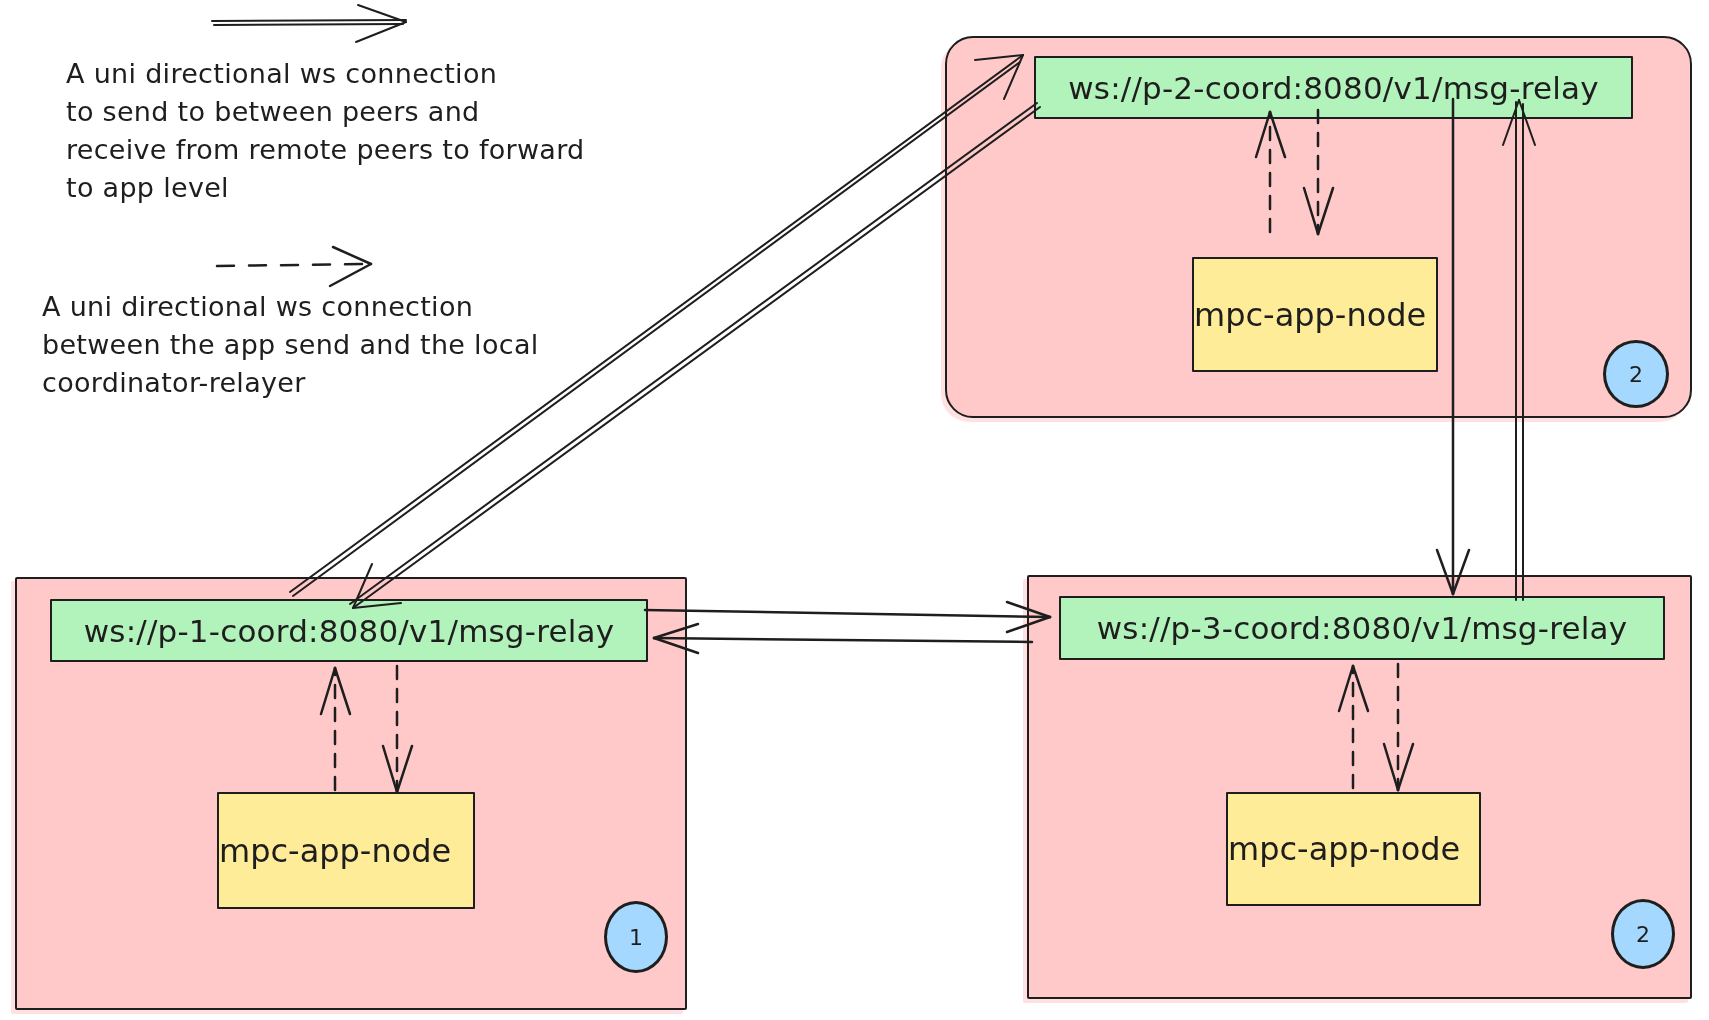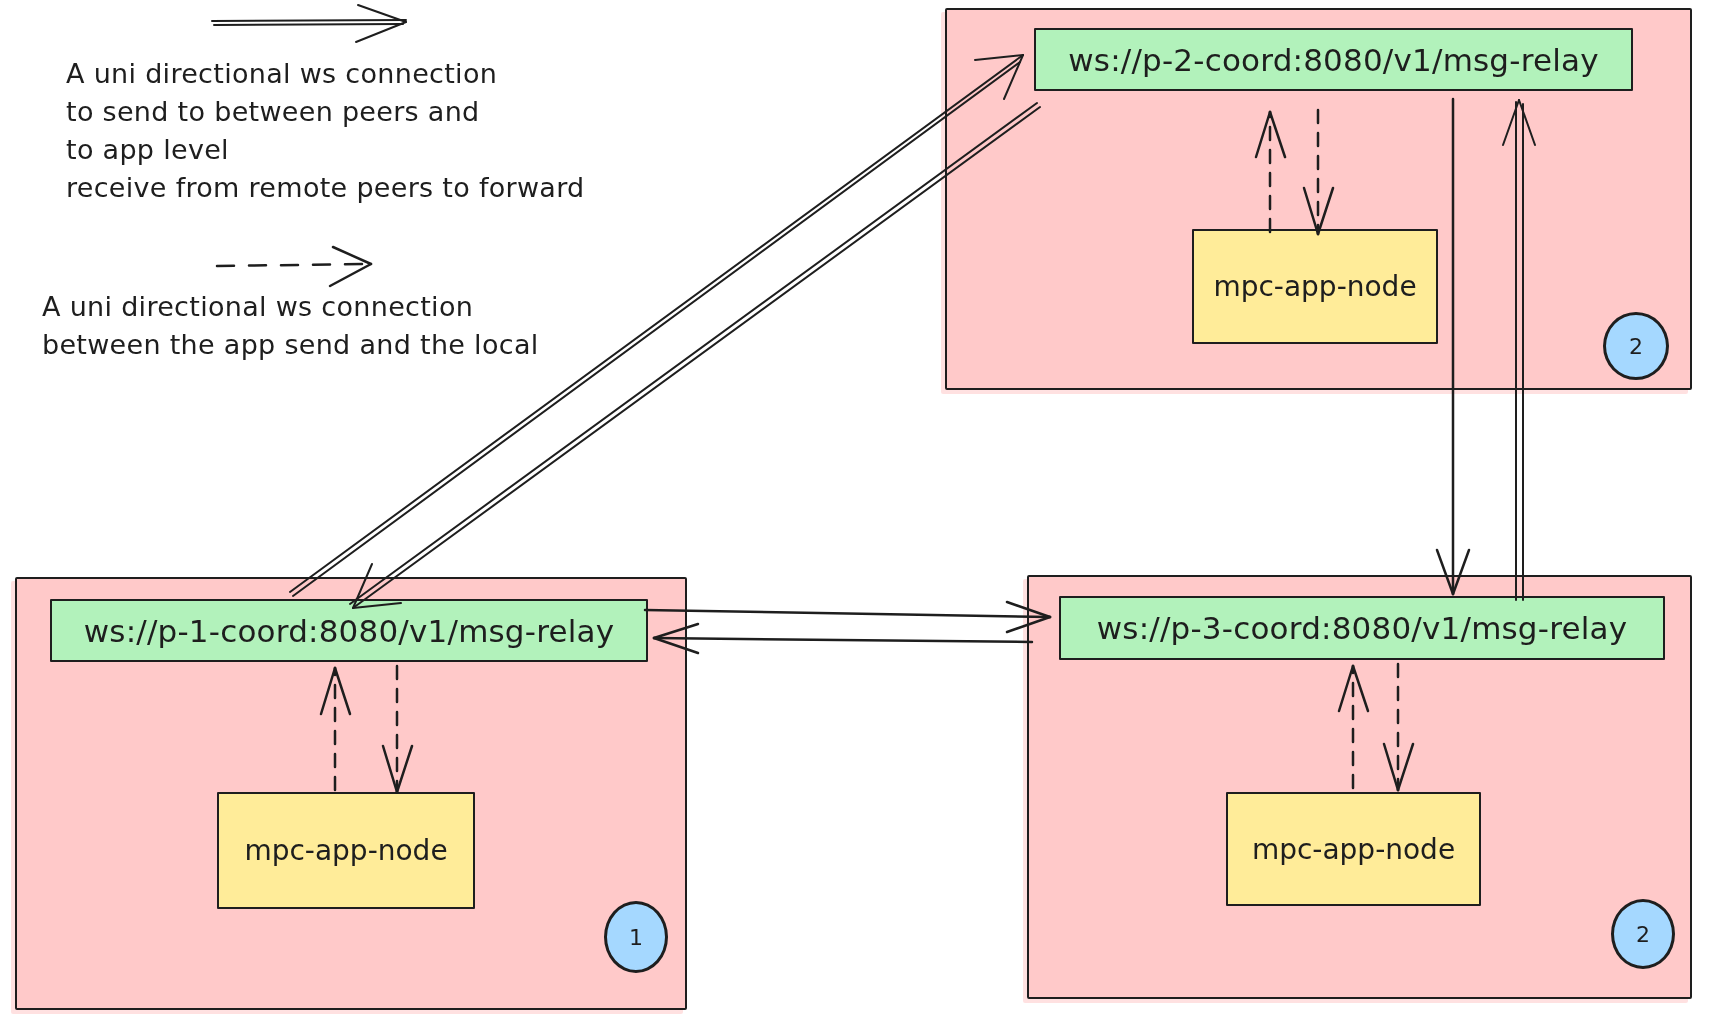--- a/index.html
+++ b/index.html
@@ -46,22 +46,21 @@
     letter-spacing: 0.2px;
     white-space: nowrap;
   }
   .app-node {
     position: absolute;
     background: var(--app-fill);
     border: 2.5px solid var(--ink);
     border-radius: 1px;
     display: flex;
     align-items: center;
-    justify-content: center;
-    font-size: 28px;
+    font-size: 32px;
     white-space: nowrap;
   }
   .badge {
     position: absolute;
     background: var(--badge-fill);
     border: 3px solid var(--ink);
     border-radius: 50%;
     display: flex;
     align-items: center;
     justify-content: center;
@@ -86,30 +85,31 @@
   .dash-legend { stroke-dasharray: 17 15; }
 </style>
 </head>
 <body>
 
 <div class="canvas">
 
   <div class="legend-text" style="left:66px; top:55px;">
     <div>A uni directional ws connection</div>
     <div>to send to between peers and</div>
+    <div>receive from remote peers to forward</div>
     <div>to app level</div>
-    <div>receive from remote peers to forward</div>
   </div>
 
   <div class="legend-text" style="left:42px; top:288px;">
     <div>A uni directional ws connection</div>
     <div>between the app send and the local</div>
-  </div>
-
-  <div class="peer-box" style="left:945px; top:8px; width:743px; height:378px;">
+    <div>coordinator-relayer</div>
+  </div>
+
+  <div class="peer-box" style="left:945px; top:36px; width:743px; height:378px;border-radius:28px;">
     <div class="relay-bar" style="left:87px; top:18px; width:595px; height:59px;">
       <span>ws://p-2-coord:8080/v1/msg-relay</span>
     </div>
     <div class="app-node" style="left:245px; top:219px; width:242px; height:111px;">
       <span>mpc-app-node</span>
     </div>
     <div class="badge" style="left:656px; top:302px; width:60px; height:62px;">
       <span>2</span>
     </div>
   </div>

